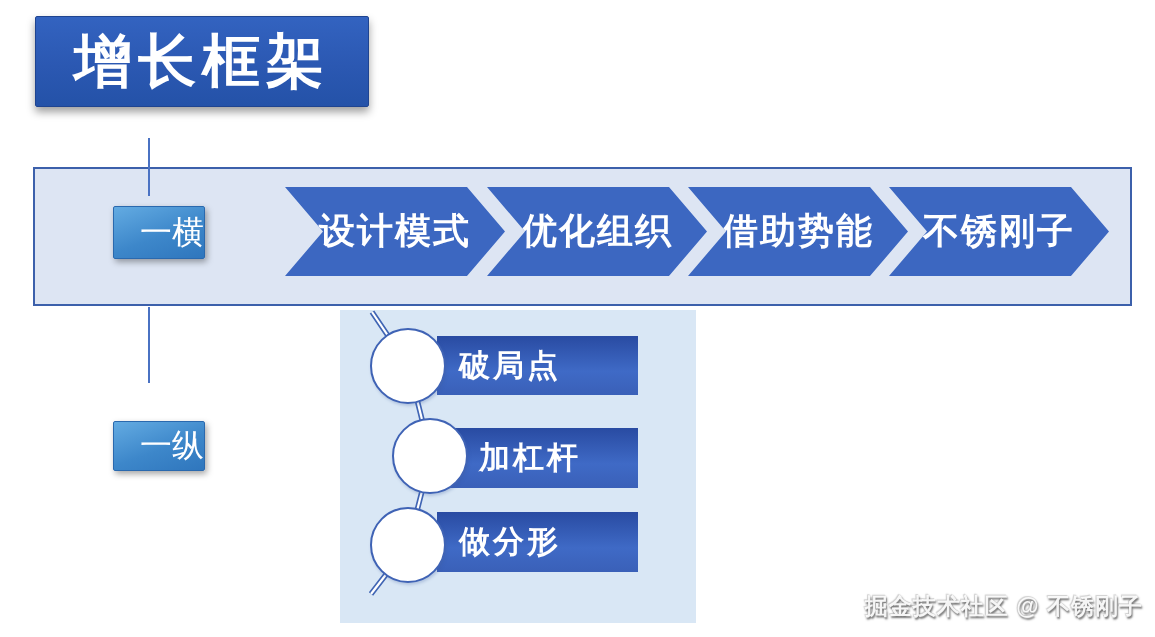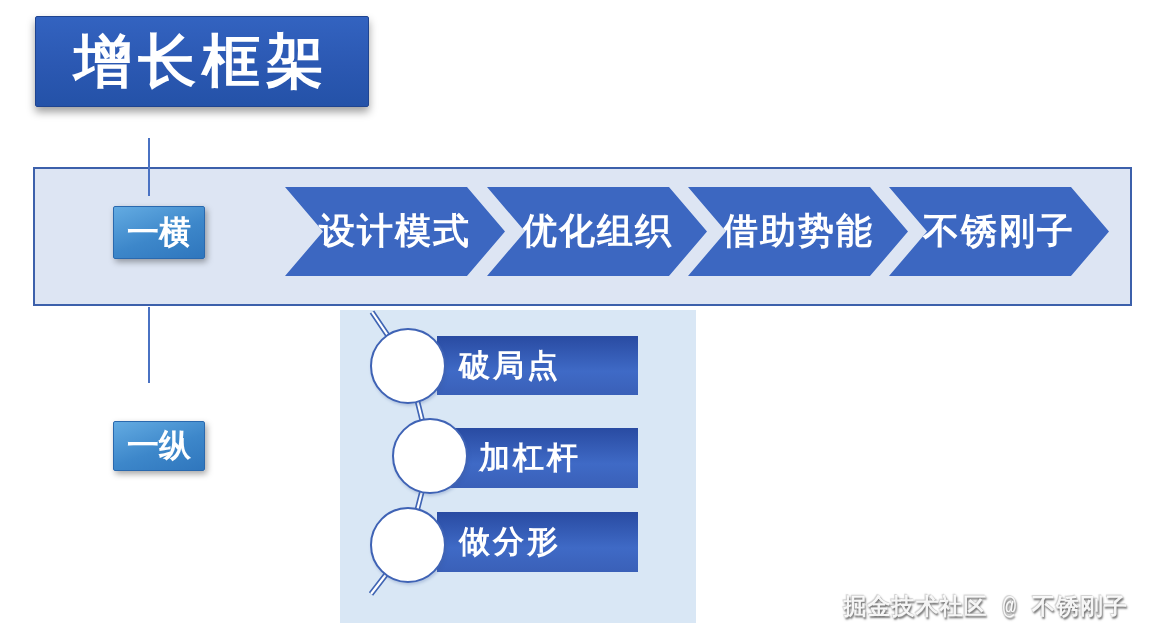--- a/index.html
+++ b/index.html
@@ -24,22 +24,22 @@
   .band{
     position:absolute;left:33px;top:167px;width:1099px;height:139px;
     background:#dde5f3;border:2px solid #3c60ab;box-sizing:border-box;z-index:1;
   }
   
   .tag{
     position:absolute;width:90px;
     background:linear-gradient(160deg,#63abe2 0%,#3d87ca 55%,#2f76bd 100%);
     border:1px solid #2a69ae;border-radius:2px;
     box-shadow:2px 3px 6px rgba(0,0,0,0.35);
-    display:flex;align-items:center;justify-content:center;
-    color:#ffffff;font-size:32px;font-weight:bold;z-index:3;
+    display:flex;align-items:center;justify-content:flex-end;
+    color:#ffffff;font-size:32px;font-weight:normal;z-index:3;
   }
   .tag.h{left:113px;top:206px;height:51px;}
   .tag.v{left:113px;top:421px;height:48px;}
   
   .chevron{
     position:absolute;top:187px;width:220px;height:89px;background:#3c67c1;
     clip-path:polygon(0 0,182px 0,220px 50%,182px 100%,0 100%,38px 50%);
     display:flex;align-items:center;justify-content:center;
     color:#ffffff;font-size:36px;font-weight:bold;letter-spacing:2px;z-index:2;
   }
@@ -67,26 +67,25 @@
   .bullet{
     position:absolute;width:76px;height:76px;border-radius:50%;
     background:#ffffff;border:2px solid #3f63b5;box-sizing:border-box;
     box-shadow:1px 2px 3px rgba(60,90,160,0.25);z-index:5;
   }
   .bullet.k1{left:370px;top:328px;}
   .bullet.k2{left:392px;top:418px;}
   .bullet.k3{left:370px;top:507px;}
   
   .watermark{
-    position:absolute;right:27px;top:591px;
+    position:absolute;right:12px;top:591px;
     font-size:23px;font-weight:bold;letter-spacing:1px;
     color:rgba(255,255,255,0.92);
     text-shadow:1px 2px 2px rgba(90,90,90,0.85),-1px -1px 1px rgba(160,160,160,0.45),0 0 1px rgba(120,120,120,0.5);
     z-index:6;
-    font-family:Liberation Mono, monospace;
   }
 </style>
 </head>
 <body>
 
 <div class="stage">
 
   <div class="title-box">
     <span>增长框架</span>
   </div>

